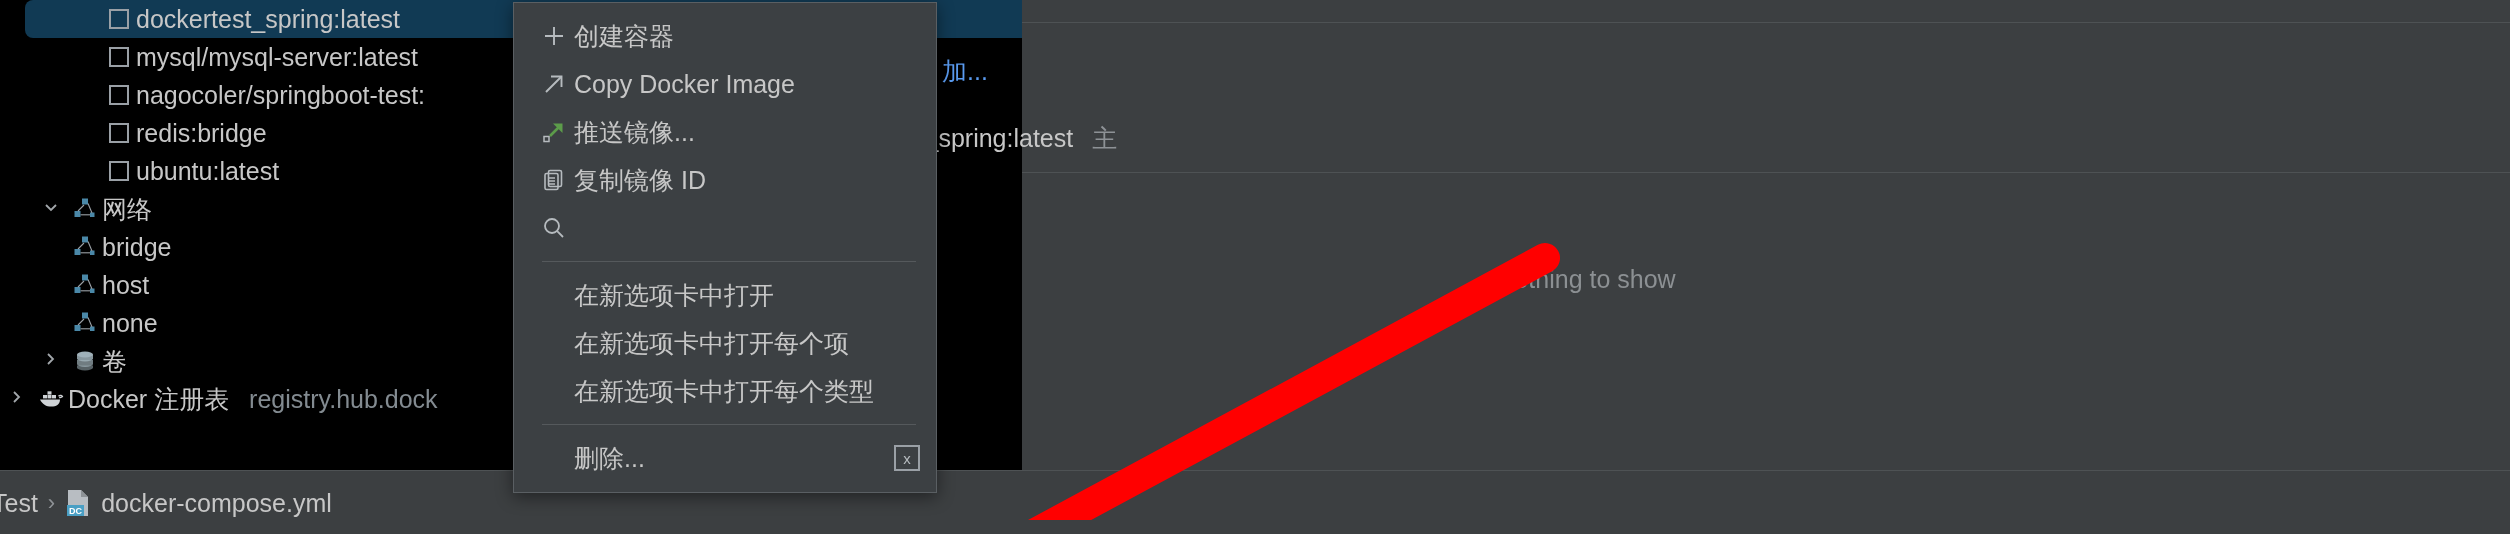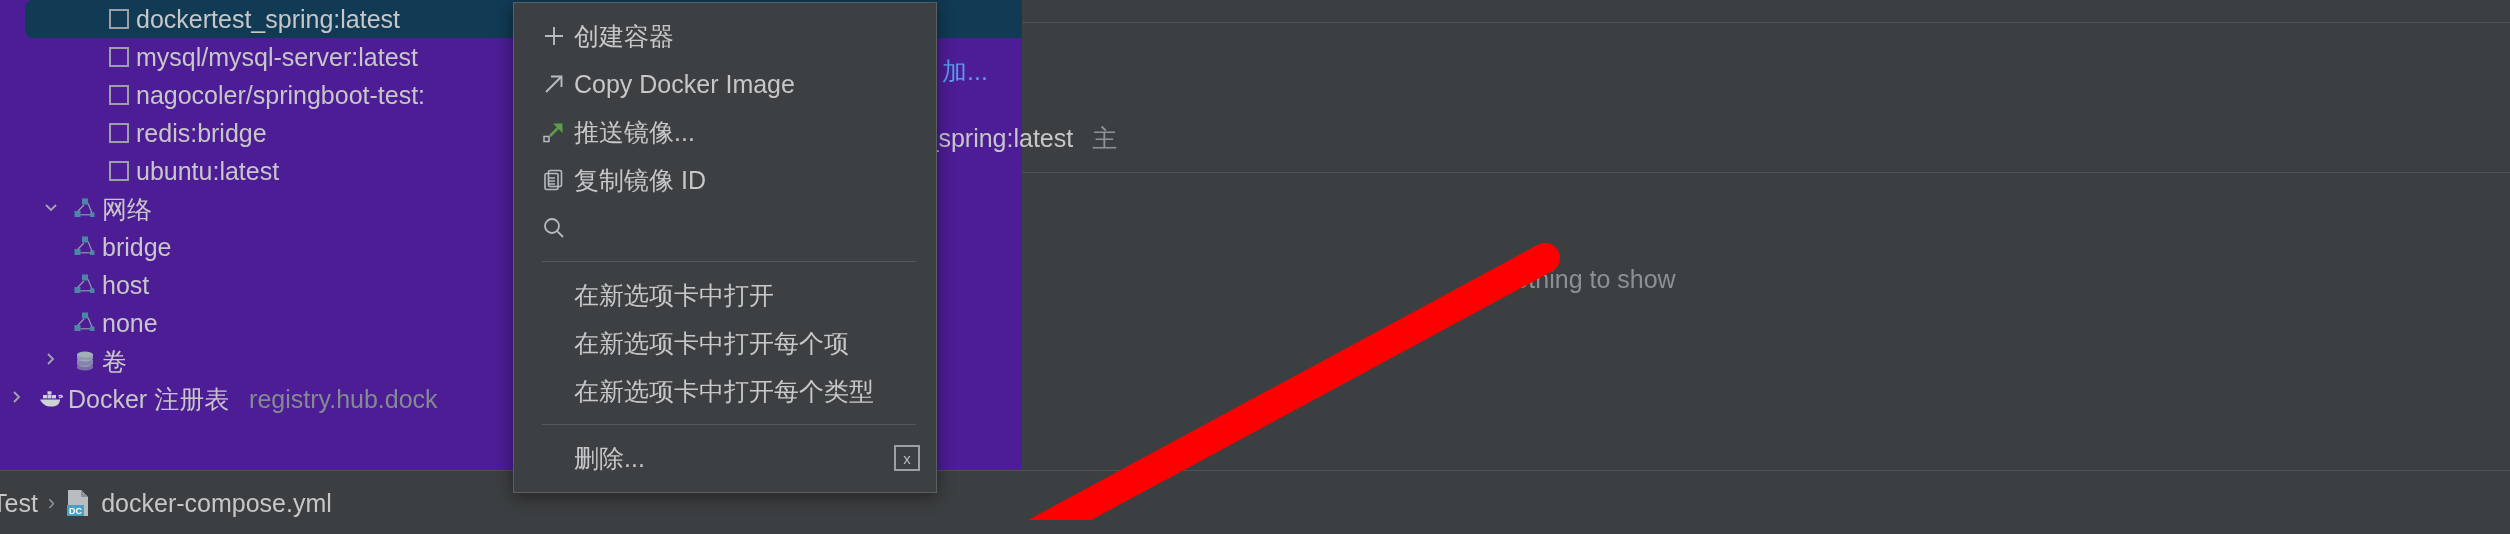--- a/index.html
+++ b/index.html
@@ -16,21 +16,21 @@
     color: #bbbbbb;
     -webkit-font-smoothing: antialiased;
   }
 
   
   #tree-panel {
     position: absolute;
     left: 0; top: 0;
     width: 1022px;
     height: 470px;
-    background: #4c1d95;
+    background: #000000;
     overflow: hidden;
   }
   .tree-row {
     position: relative;
     height: 38px;
     display: flex;
     align-items: center;
     white-space: nowrap;
     font-size: 25px;
     color: #c7c7c7;

